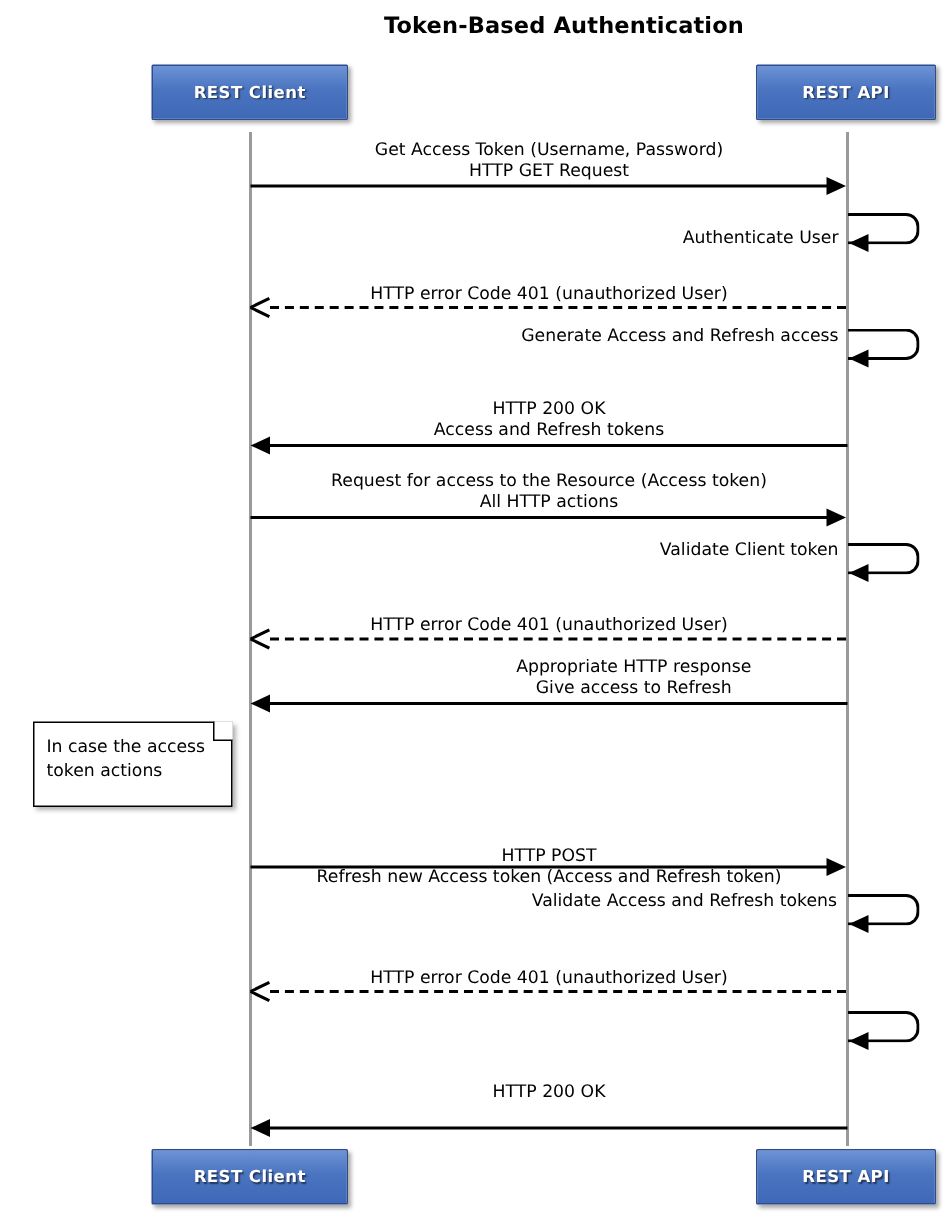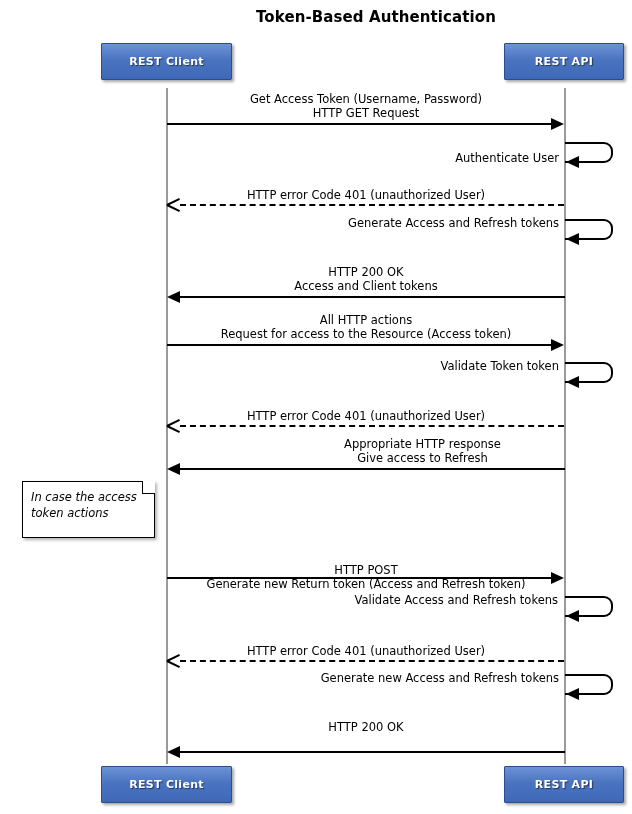--- a/index.html
+++ b/index.html
@@ -181,87 +181,84 @@
   <div class="selfloop" style="left:565px; top:142px; width:48px; height:21px;"></div>
   <div class="arrow-head left" style="left:566px; top:156px;"></div>
 
   <div class="msg-label center" style="left:167px; top:188px; width:398px;">
     <div>HTTP error Code 401 (unauthorized User)</div>
   </div>
   <div class="msg-line dashed" style="left:180px; top:204px; width:384px;"></div>
   <div class="arrow-open" style="left:167px; top:198px;"></div>
 
   <div class="msg-label right" style="left:215px; top:216px; width:344px;">
-    <div>Generate Access and Refresh tokens</div>
+    <div>Generate Access and Refresh access</div>
   </div>
   <div class="selfloop" style="left:565px; top:219px; width:48px; height:21px;"></div>
   <div class="arrow-head left" style="left:566px; top:233px;"></div>
 
   <div class="msg-label center" style="left:167px; top:265px; width:398px;">
     <div>HTTP 200 OK</div>
-    <div>Access and Client tokens</div>
+    <div>Access and Refresh tokens</div>
   </div>
   <div class="msg-line" style="left:180px; top:296px; width:385px;"></div>
   <div class="arrow-head left" style="left:167px; top:291px;"></div>
 
   <div class="msg-label center" style="left:167px; top:313px; width:398px;">
+    <div>Request for access to the Resource (Access token)</div>
     <div>All HTTP actions</div>
-    <div>Request for access to the Resource (Access token)</div>
   </div>
   <div class="msg-line" style="left:167px; top:344px; width:385px;"></div>
   <div class="arrow-head right" style="left:551px; top:339px;"></div>
 
   <div class="msg-label right" style="left:259px; top:359px; width:300px;">
-    <div>Validate Token token</div>
+    <div>Validate Client token</div>
   </div>
   <div class="selfloop" style="left:565px; top:362px; width:48px; height:21px;"></div>
   <div class="arrow-head left" style="left:566px; top:376px;"></div>
 
   <div class="msg-label center" style="left:167px; top:409px; width:398px;">
     <div>HTTP error Code 401 (unauthorized User)</div>
   </div>
   <div class="msg-line dashed" style="left:180px; top:425px; width:384px;"></div>
   <div class="arrow-open" style="left:167px; top:419px;"></div>
 
   <div class="msg-label center" style="left:182px; top:437px; width:481px;">
     <div>Appropriate HTTP response</div>
     <div>Give access to Refresh</div>
   </div>
   <div class="msg-line" style="left:180px; top:468px; width:385px;"></div>
   <div class="arrow-head left" style="left:167px; top:463px;"></div>
 
-  <div class="note" style="left:22px; top:481px; width:133px; height:57px;font-style:italic;">
+  <div class="note" style="left:22px; top:481px; width:133px; height:57px;">
     <div class="note-fold-tri"></div>
     <div class="note-fold"></div>
     <div>In case the access</div>
     <div>token actions</div>
   </div>
 
   <div class="msg-label center" style="left:167px; top:563px; width:398px;">
     <div>HTTP POST</div>
-    <div>Generate new Return token (Access and Refresh token)</div>
+    <div>Refresh new Access token (Access and Refresh token)</div>
   </div>
   <div class="msg-line" style="left:167px; top:577px; width:385px;"></div>
   <div class="arrow-head right" style="left:551px; top:572px;"></div>
 
   <div class="msg-label right" style="left:218px; top:593px; width:340px;">
     <div>Validate Access and Refresh tokens</div>
   </div>
   <div class="selfloop" style="left:565px; top:596px; width:48px; height:21px;"></div>
   <div class="arrow-head left" style="left:566px; top:610px;"></div>
 
   <div class="msg-label center" style="left:167px; top:644px; width:398px;">
     <div>HTTP error Code 401 (unauthorized User)</div>
   </div>
   <div class="msg-line dashed" style="left:180px; top:660px; width:384px;"></div>
   <div class="arrow-open" style="left:167px; top:654px;"></div>
 
-  <div class="msg-label right" style="left:219px; top:671px; width:340px;">
-    <div>Generate new Access and Refresh tokens</div>
-  </div>
   <div class="selfloop" style="left:565px; top:674px; width:48px; height:21px;"></div>
   <div class="arrow-head left" style="left:566px; top:688px;"></div>
 
   <div class="msg-label center" style="left:167px; top:720px; width:398px;">
     <div>HTTP 200 OK</div>
   </div>
   <div class="msg-line" style="left:180px; top:751px; width:385px;"></div>
   <div class="arrow-head left" style="left:167px; top:746px;"></div>
 
   <div class="participant" style="left:101px; top:766px; width:131px; height:37px;">

